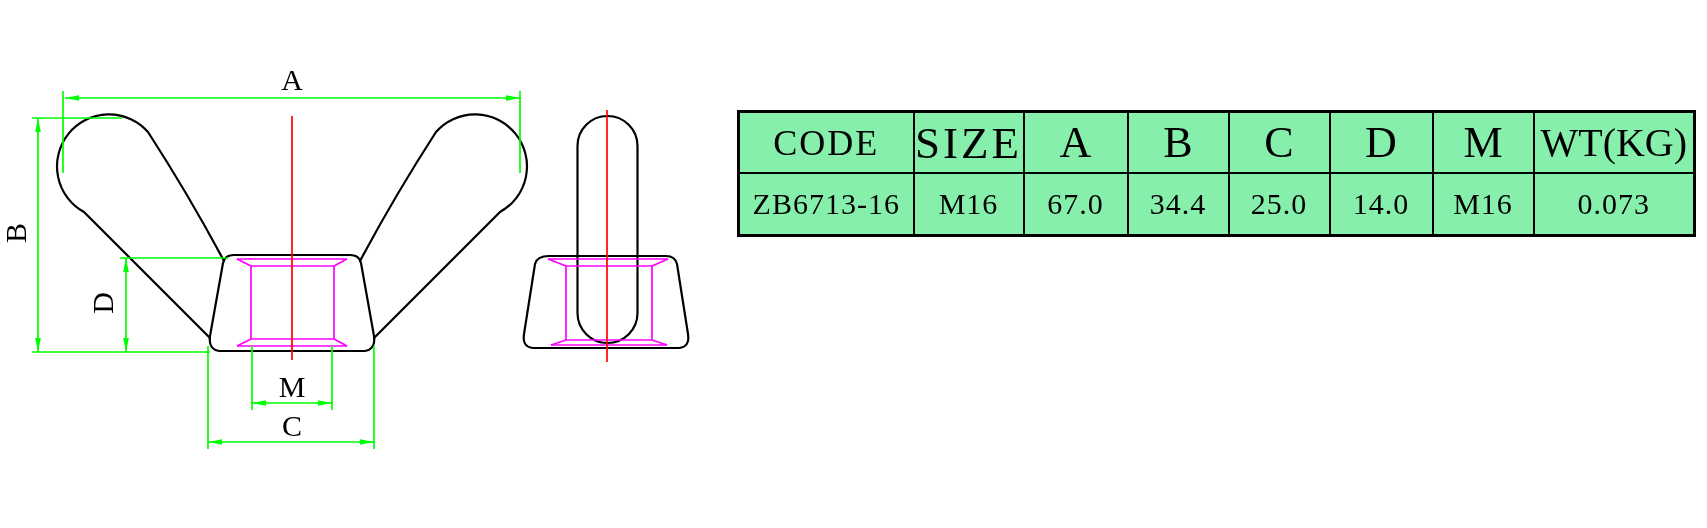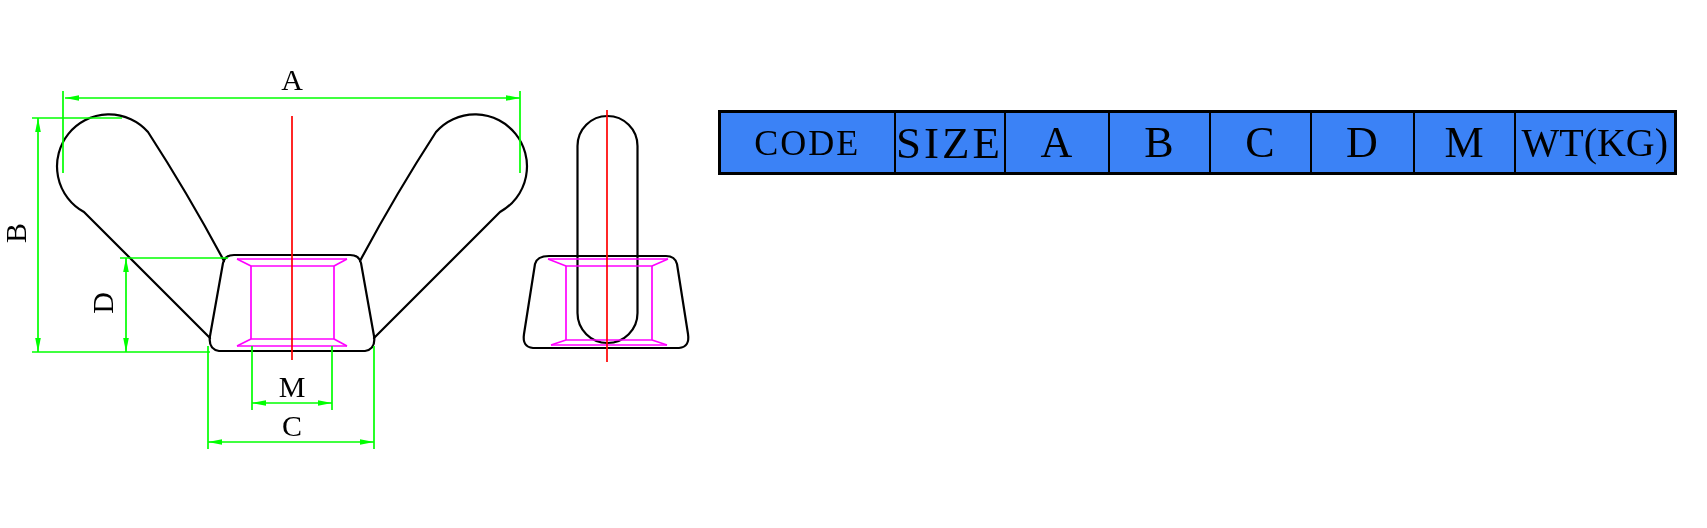--- a/index.html
+++ b/index.html
@@ -1,21 +1,21 @@
 <!DOCTYPE html>
 <html><head>
 <meta charset="utf-8">
 <style>
   html,body{margin:0;padding:0;background:#ffffff;}
   body{width:1707px;height:528px;font-family:"Liberation Serif","DejaVu Serif",serif;}
   .stage{position:relative;width:1707px;height:528px;background:#ffffff;overflow:hidden;}
   .drawing{position:absolute;left:0;top:0;}
   .dim-text{font-family:"Liberation Serif","DejaVu Serif",serif;font-size:30px;fill:#000000;}
-  table.spec{position:absolute;left:718px;top:110px;width:956px;border-collapse:collapse;
-             table-layout:fixed;border:3px solid #000;background:#3b82f6;}
+  table.spec{position:absolute;left:737px;top:110px;width:956px;border-collapse:collapse;
+             table-layout:fixed;border:3px solid #000;background:#86efac;}
   table.spec th,table.spec td{border:2px solid #000;text-align:center;vertical-align:middle;
              padding:0;color:#000;font-weight:normal;white-space:nowrap;overflow:hidden;}
   table.spec thead th{height:59px;}
   table.spec tbody td{height:60px;font-size:30px;letter-spacing:1px;}
   .h-code{font-size:36px;letter-spacing:2px;}
   .h-size{font-size:45px;letter-spacing:3px;}
   .h-letter{font-size:44px;}
   .h-wt{font-size:40px;margin-left:21px;}
 </style>
 </head>
@@ -129,16 +129,26 @@
         <th class="h-size">SIZE</th>
         <th class="h-letter">A</th>
         <th class="h-letter">B</th>
         <th class="h-letter">C</th>
         <th class="h-letter">D</th>
         <th class="h-letter">M</th>
         <th class="h-wt">WT(KG)</th>
       </tr>
     </thead>
     <tbody>
+      <tr>
+        <td>ZB6713-16</td>
+        <td>M16</td>
+        <td>67.0</td>
+        <td>34.4</td>
+        <td>25.0</td>
+        <td>14.0</td>
+        <td>M16</td>
+        <td>0.073</td>
+      </tr>
     </tbody>
   </table>
 
 </div>
 
 </body></html>

